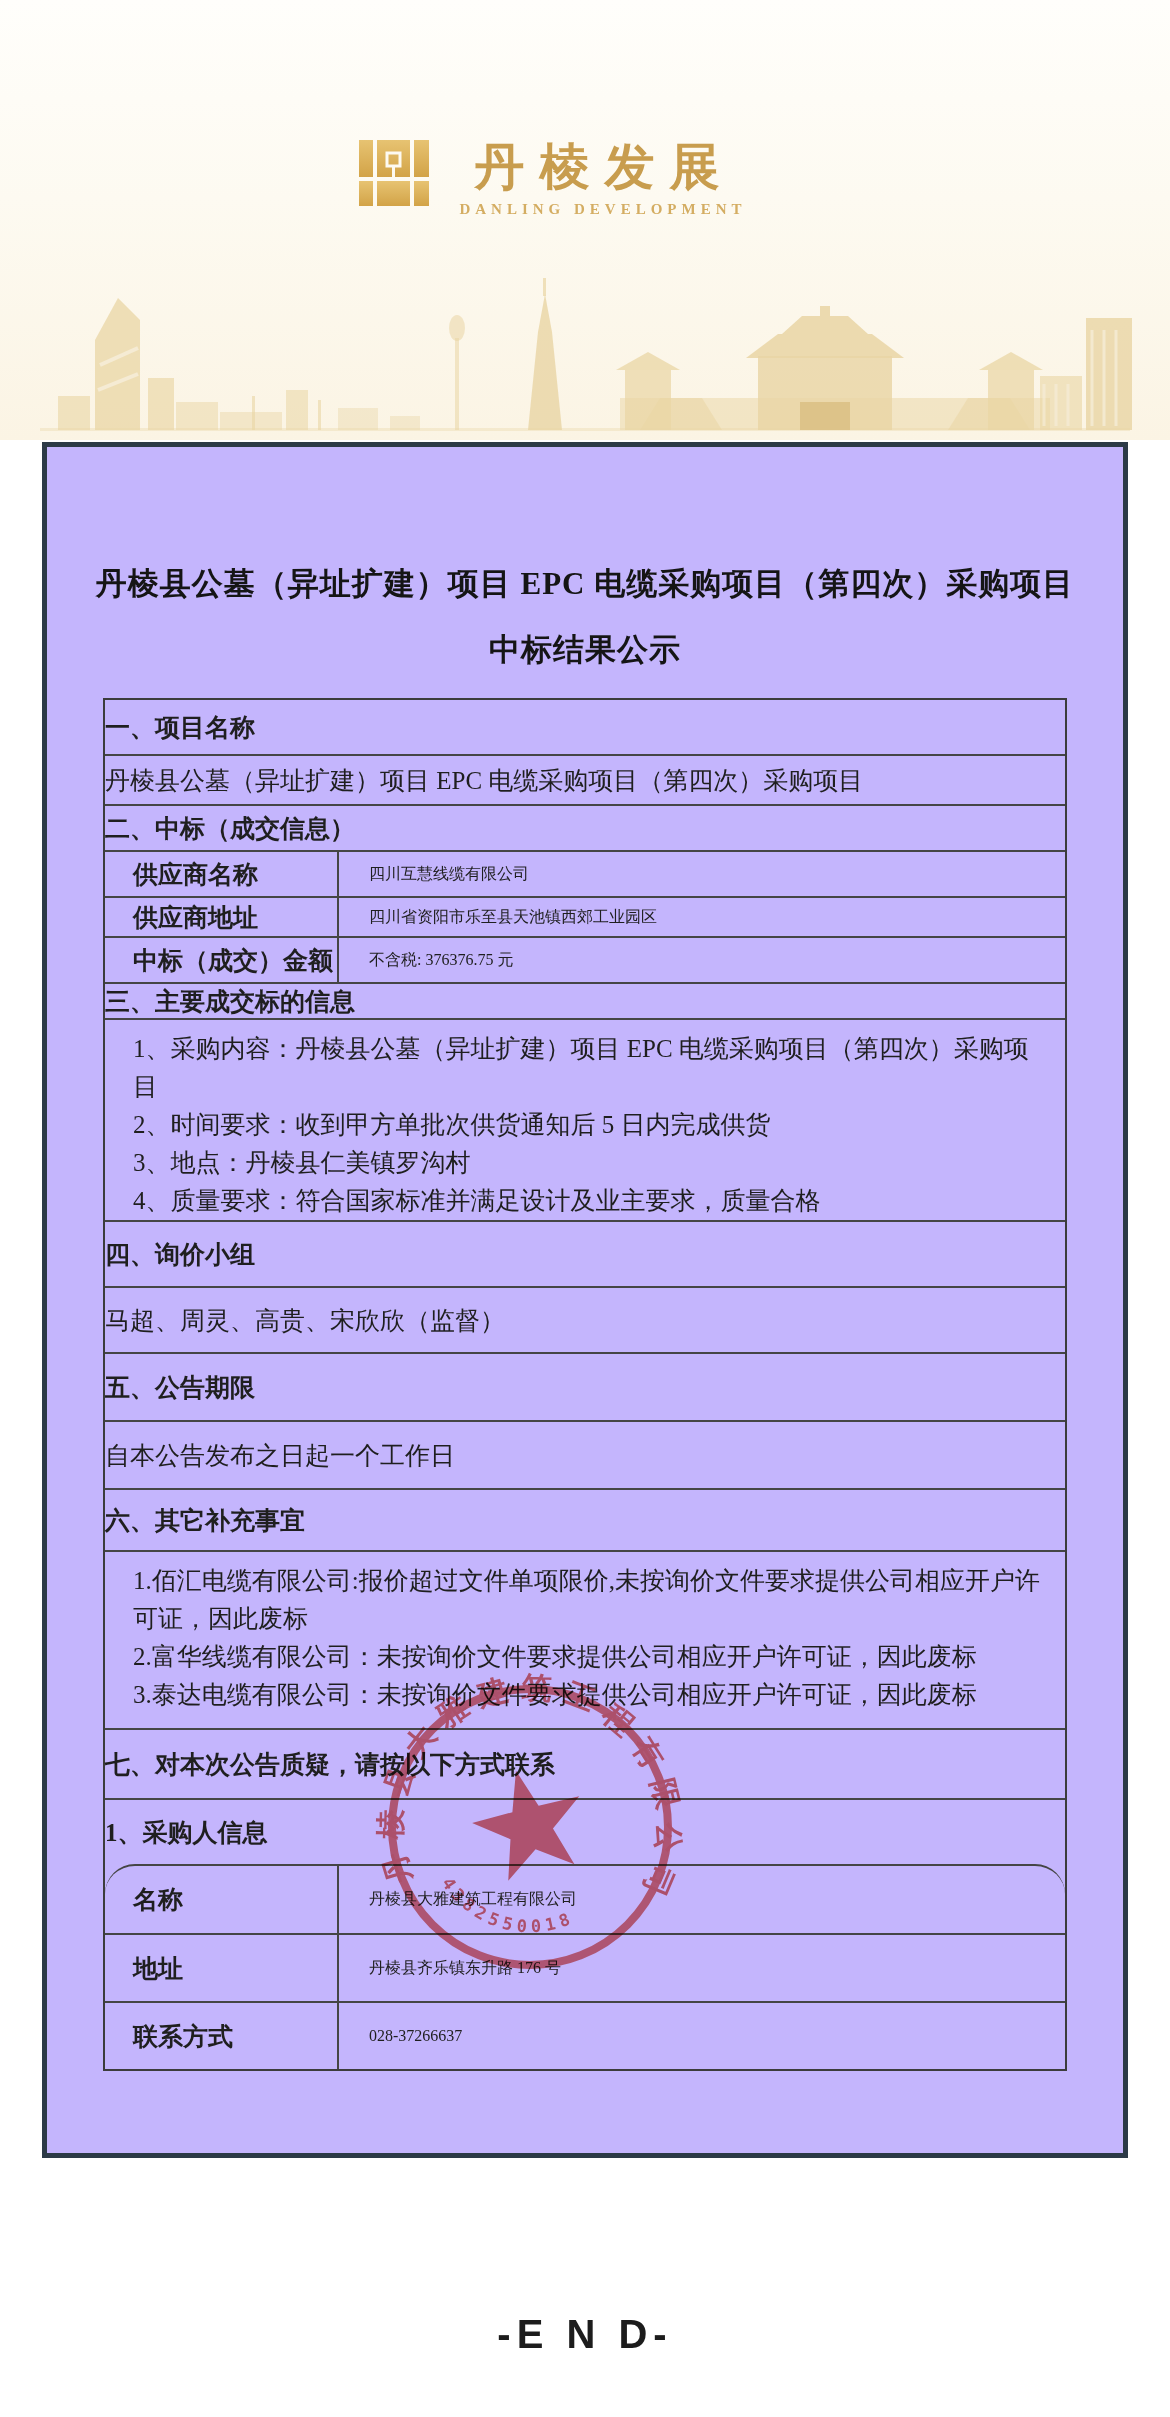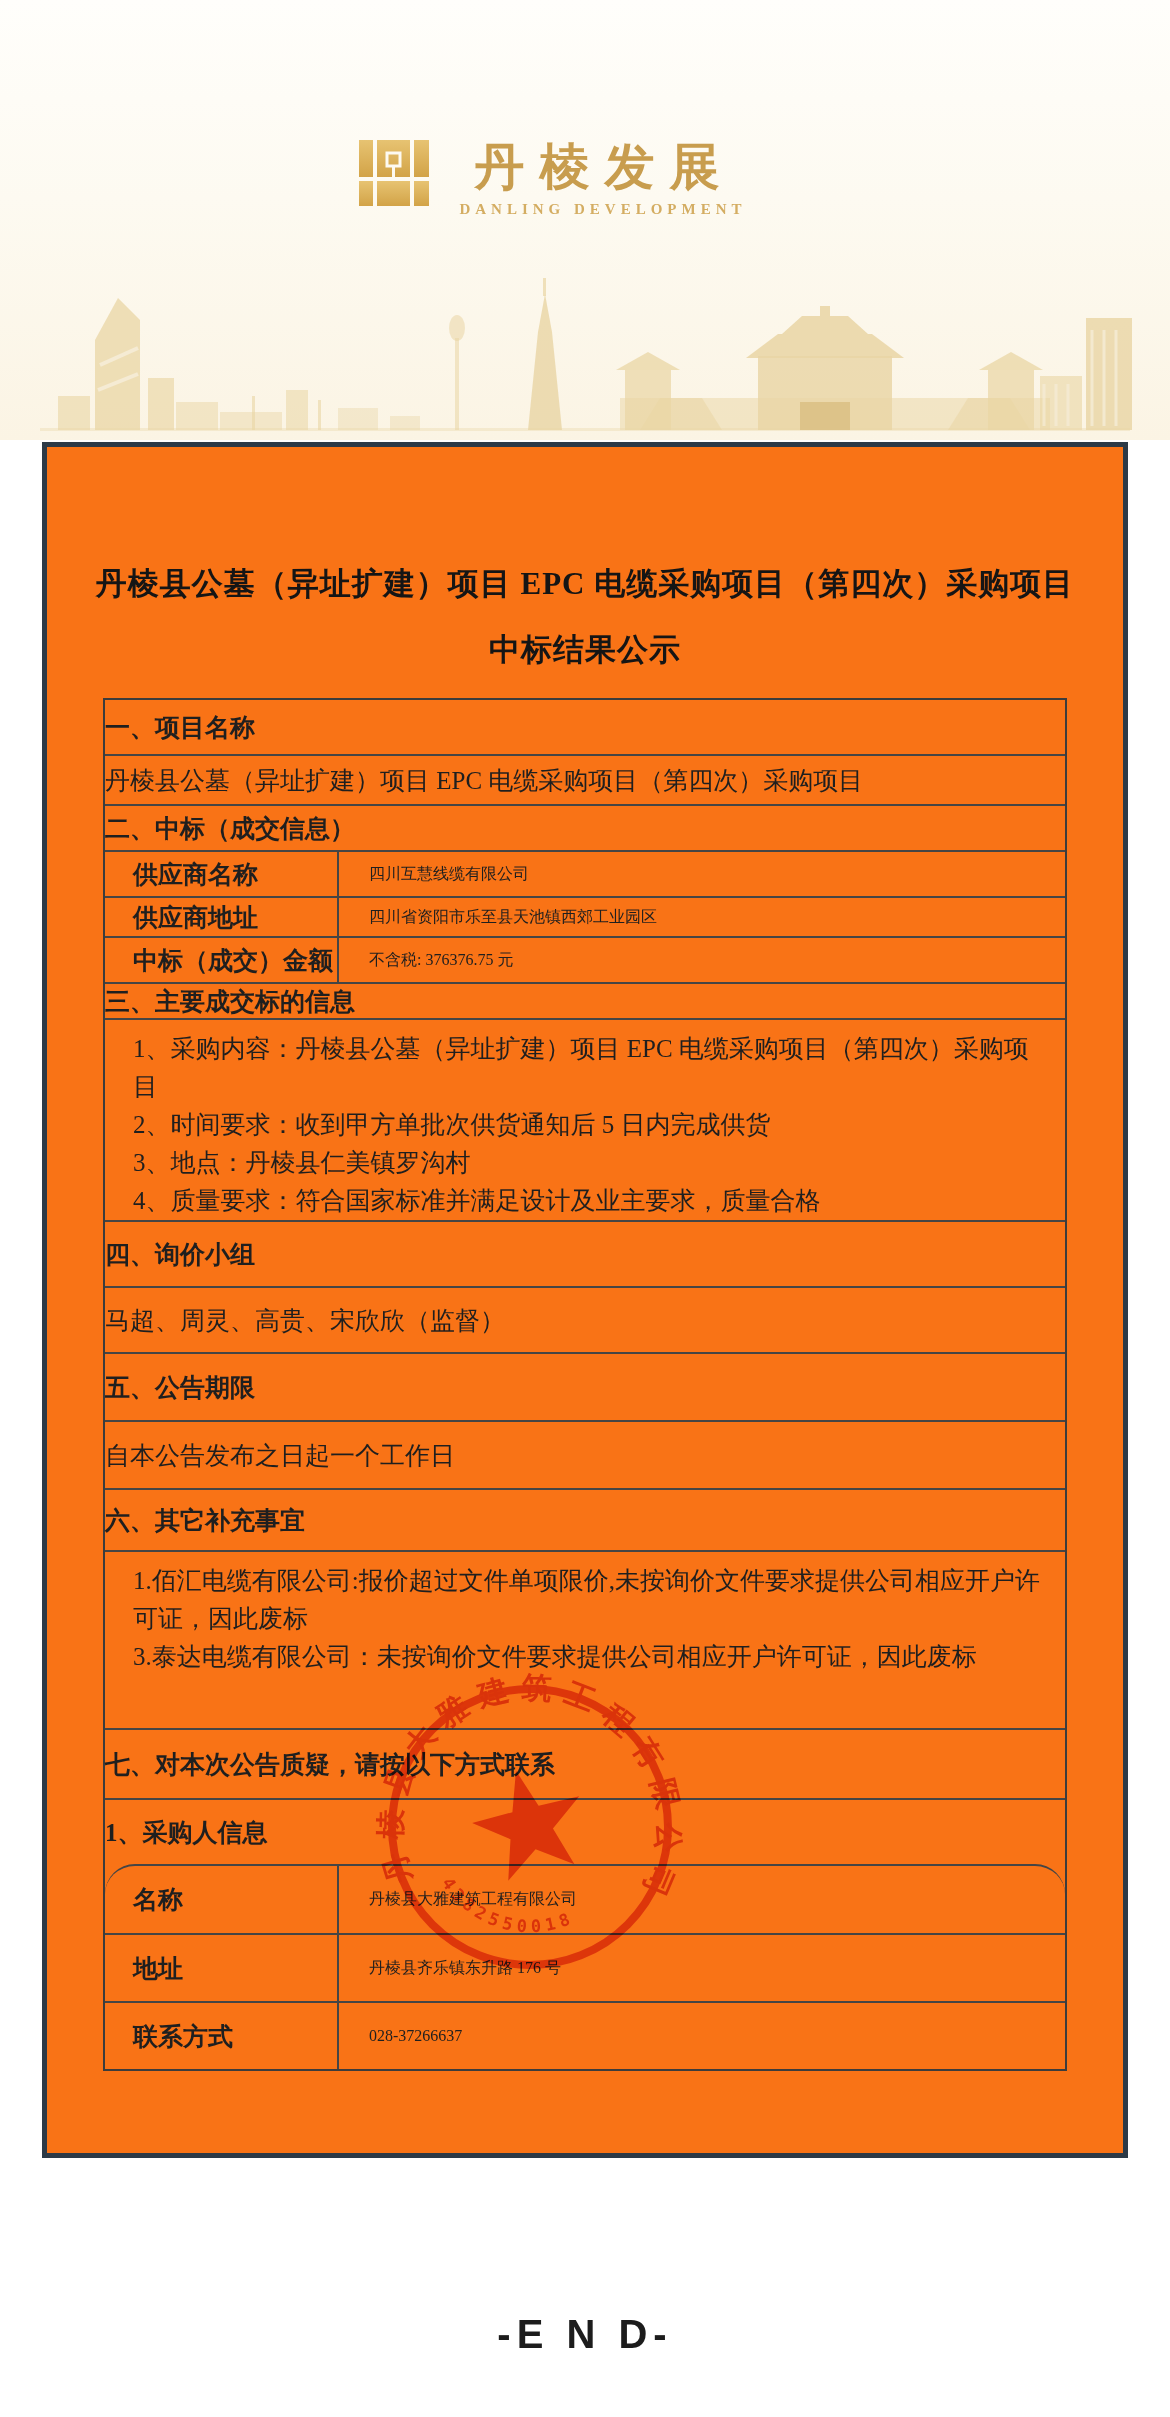--- a/index.html
+++ b/index.html
@@ -25,21 +25,21 @@
     line-height:1.1;text-indent:15px;
   }
   .brand-en{
     margin-top:6px;font-size:15px;font-weight:600;letter-spacing:5px;
     color:#d4ad62;font-family:"Liberation Serif","DejaVu Serif",serif;
   }
   .skyline{position:absolute;left:0;bottom:0;width:1170px;height:170px;}
   
   .doc-box{
     position:absolute;left:42px;top:442px;width:1086px;height:1716px;
-    box-sizing:border-box;border:5px solid #2c3a47;background:#f97316;
+    box-sizing:border-box;border:5px solid #2c3a47;background:#c4b5fd;
   }
   .doc-title{
     position:absolute;left:0;width:100%;text-align:center;
     font-size:31px;font-weight:700;letter-spacing:1px;color:#151515;
   }
   .doc-title.line1{top:116px;}
   .doc-title.line2{top:182px;}
   
   .tbl{
     position:absolute;left:56px;top:251px;width:964px;
@@ -187,20 +187,21 @@
           <div class="cell-full">五、公告期限</div>
         </div>
         <div class="tr full" style="min-height: 68px;">
           <div class="cell-full">自本公告发布之日起一个工作日</div>
         </div>
         <div class="tr sec" style="min-height: 62px;">
           <div class="cell-full">六、其它补充事宜</div>
         </div>
         <div class="tr lines" style="min-height: 178px;">
           <div class="ln">1.佰汇电缆有限公司:报价超过文件单项限价,未按询价文件要求提供公司相应开户许可证，因此废标</div>
+          <div class="ln">2.富华线缆有限公司：未按询价文件要求提供公司相应开户许可证，因此废标</div>
           <div class="ln">3.泰达电缆有限公司：未按询价文件要求提供公司相应开户许可证，因此废标</div>
         </div>
         <div class="tr sec" style="min-height: 70px;">
           <div class="cell-full">七、对本次公告质疑，请按以下方式联系</div>
         </div>
         <div class="tr sec" style="min-height: 66px;">
           <div class="cell-full">1、采购人信息</div>
         </div>
         <div class="tr pair" style="min-height: 69px; border-radius: 30px;">
           <div class="lbl">名称</div>

